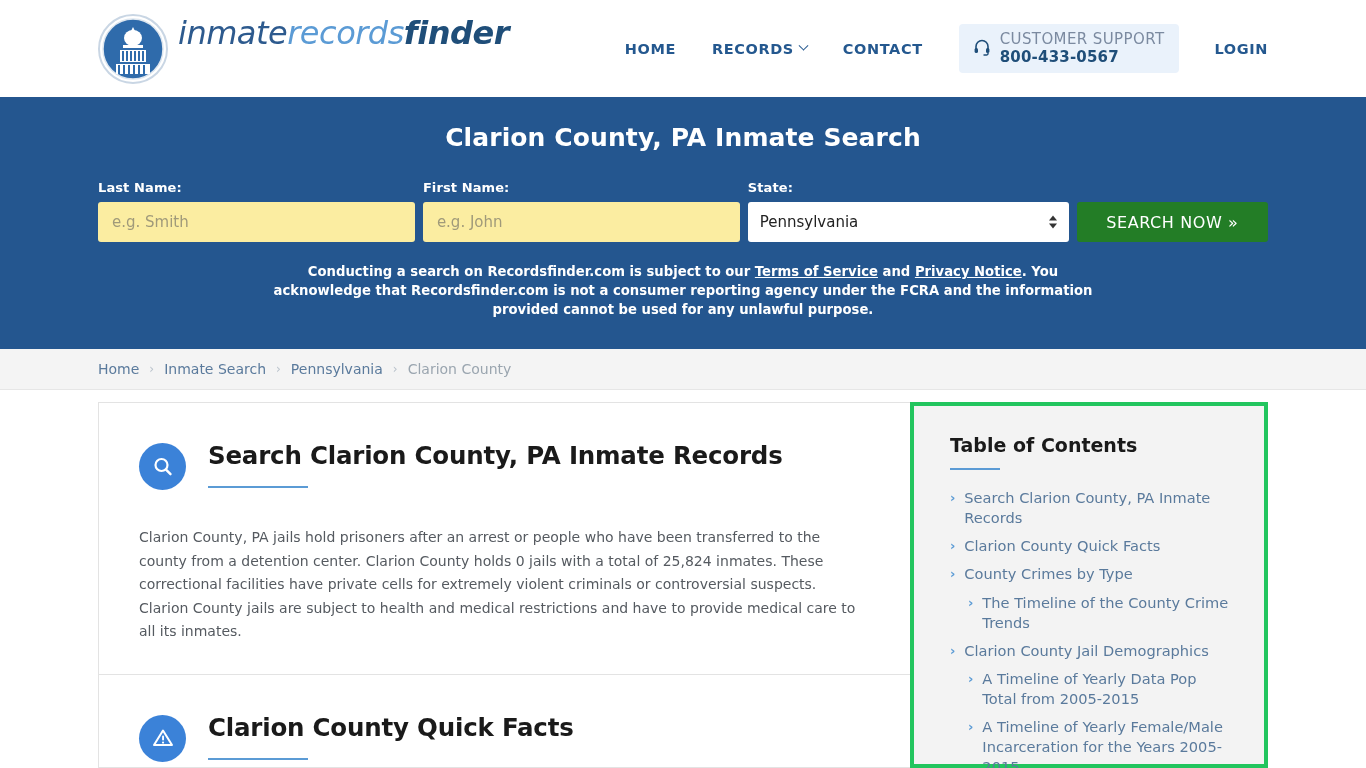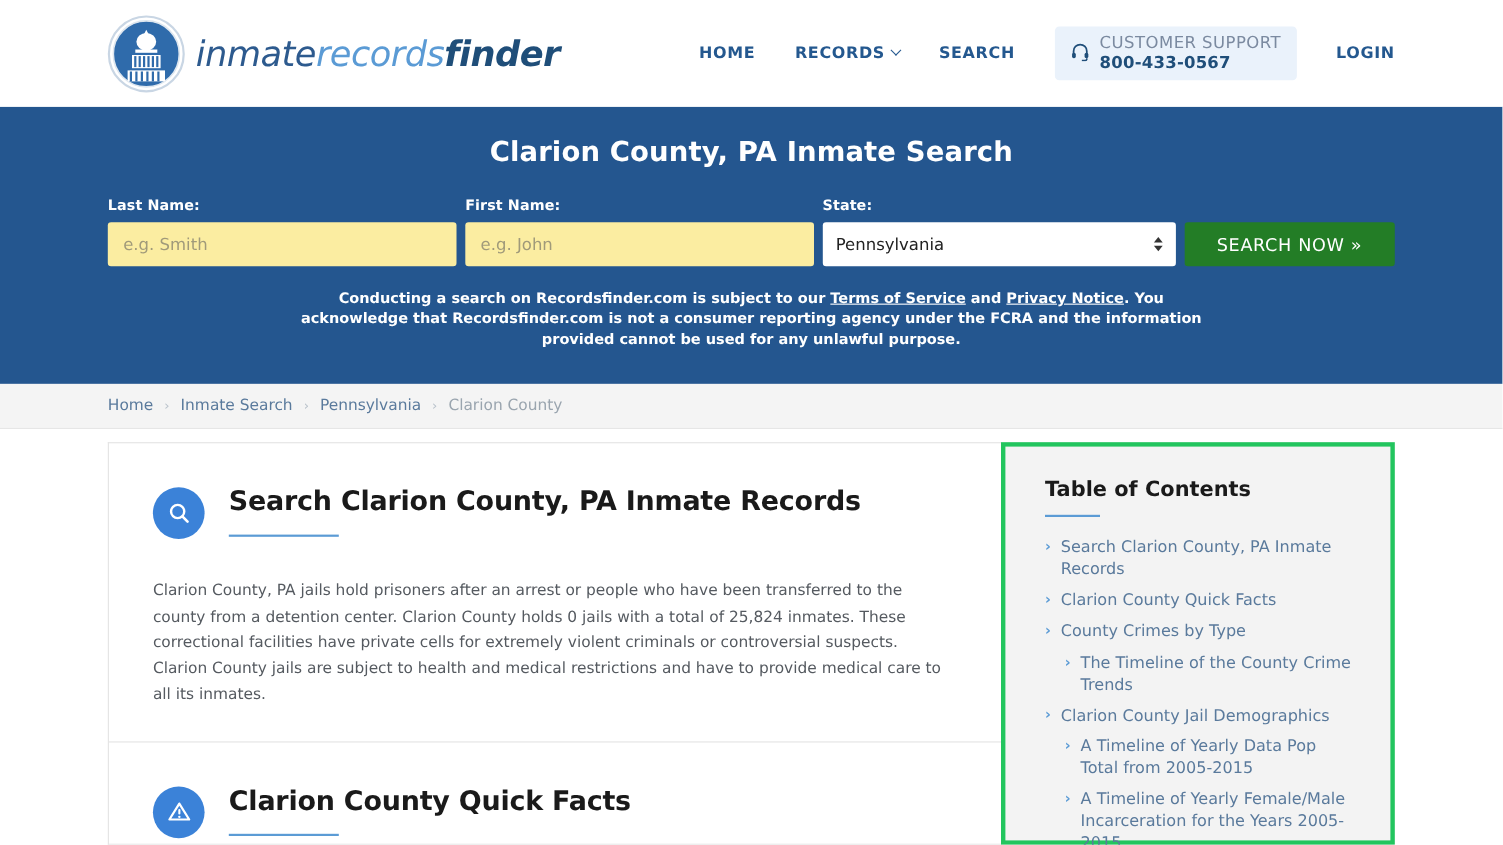--- a/index.html
+++ b/index.html
@@ -13,21 +13,21 @@
 
   
   .site-header {
     height: 97px;
     background: #ffffff;
     display: flex;
     align-items: center;
     padding: 0 98px;
     position: relative;
   }
-  .logo-wrap { display: flex; align-items: center; gap: 10px; }
+  .logo-wrap { display: flex; gap: 10px; }
   .logo-mark {
     width: 70px; height: 70px; border-radius: 50%;
     background: #ffffff;
     border: 2px solid #c9d6e4;
     display: flex; align-items: center; justify-content: center;
     flex-shrink: 0;
   }
   .logo-text {
     font-size: 32px;
     font-style: italic;
@@ -315,21 +315,21 @@
 
   <nav class="main-nav">
     <a class="nav-link" href="#">
       <span>HOME</span>
     </a>
     <a class="nav-link" href="#">
       <span>RECORDS</span>
       <span class="chev-down"></span>
     </a>
     <a class="nav-link" href="#">
-      <span>SEARCH</span>
+      <span>CONTACT</span>
     </a>
     <div class="support-badge">
       <span>
         <svg width="18" height="18" viewBox="0 0 18 18">
           <path d="M3 11 L3 8.5 A6 6 0 0 1 15 8.5 L15 11" fill="none" stroke="#1f4e79" stroke-width="1.6"></path>
           <rect x="1.6" y="10" width="3.4" height="5" rx="1.6" fill="#1f4e79"></rect>
           <rect x="13" y="10" width="3.4" height="5" rx="1.6" fill="#1f4e79"></rect>
           <path d="M15 15 L15 16 A1.6 1.6 0 0 1 13.4 17 L10.5 17" fill="none" stroke="#1f4e79" stroke-width="1.4"></path>
         </svg>
       </span>

